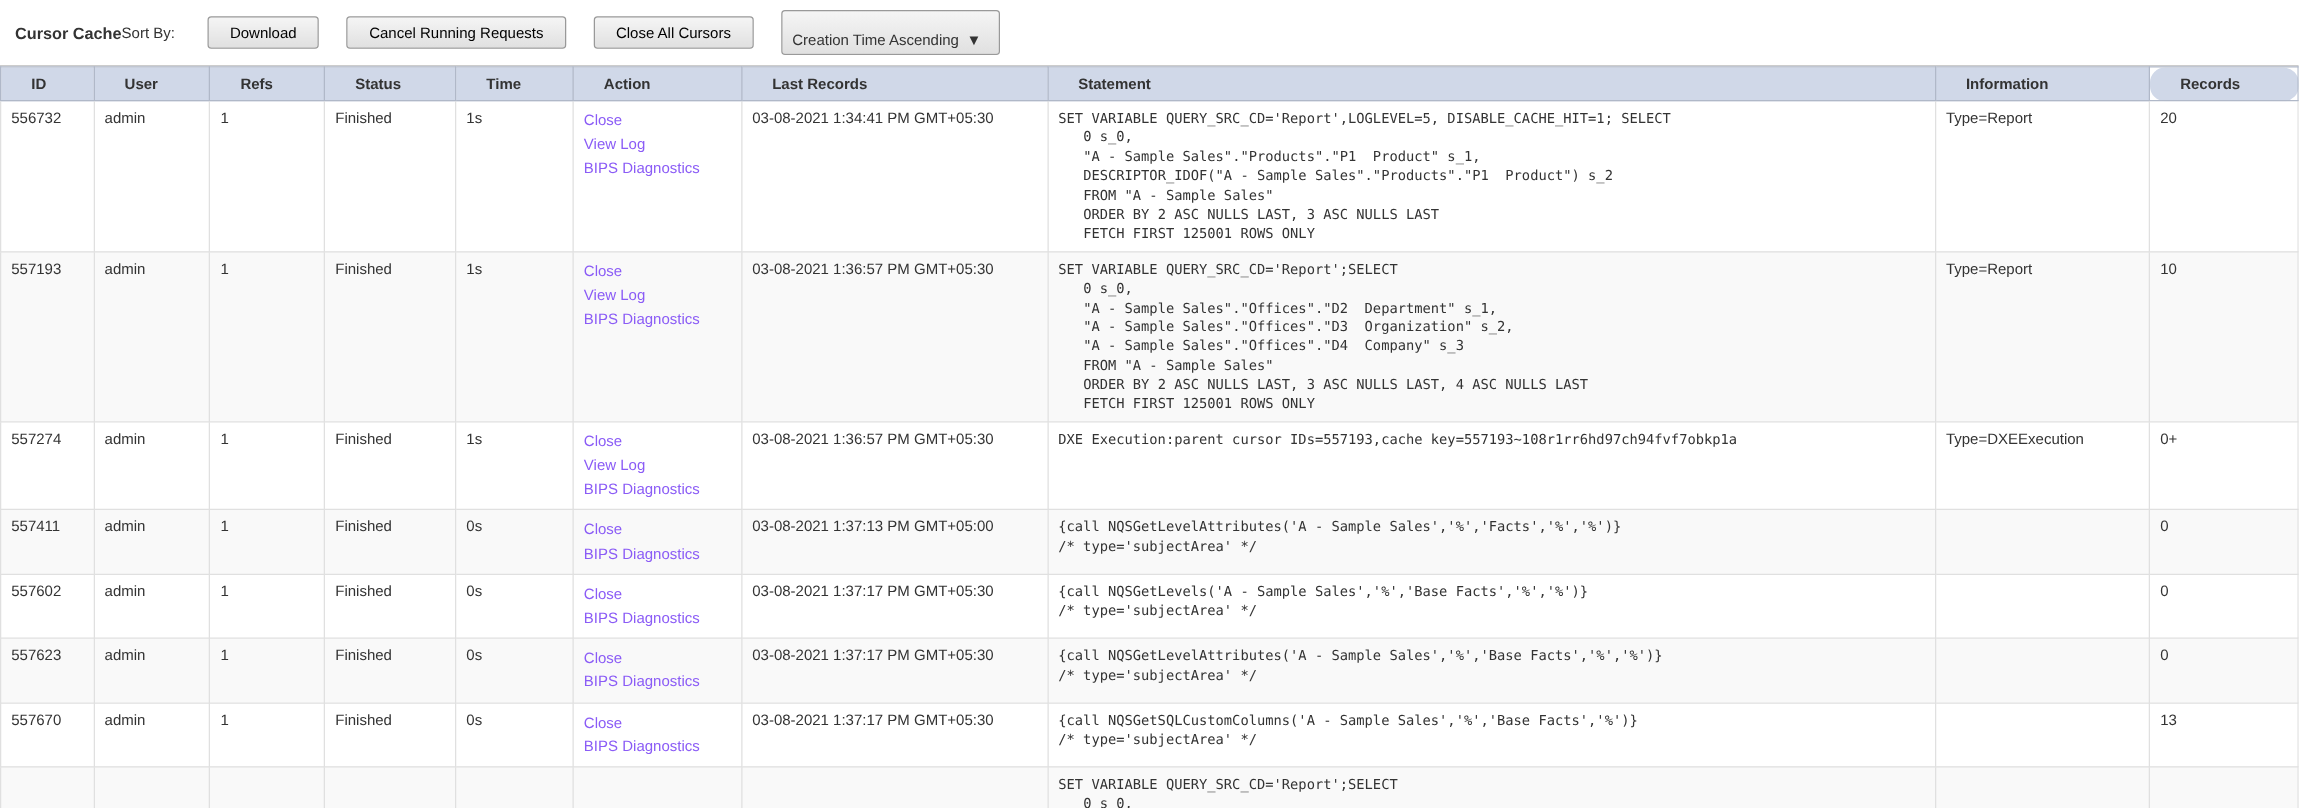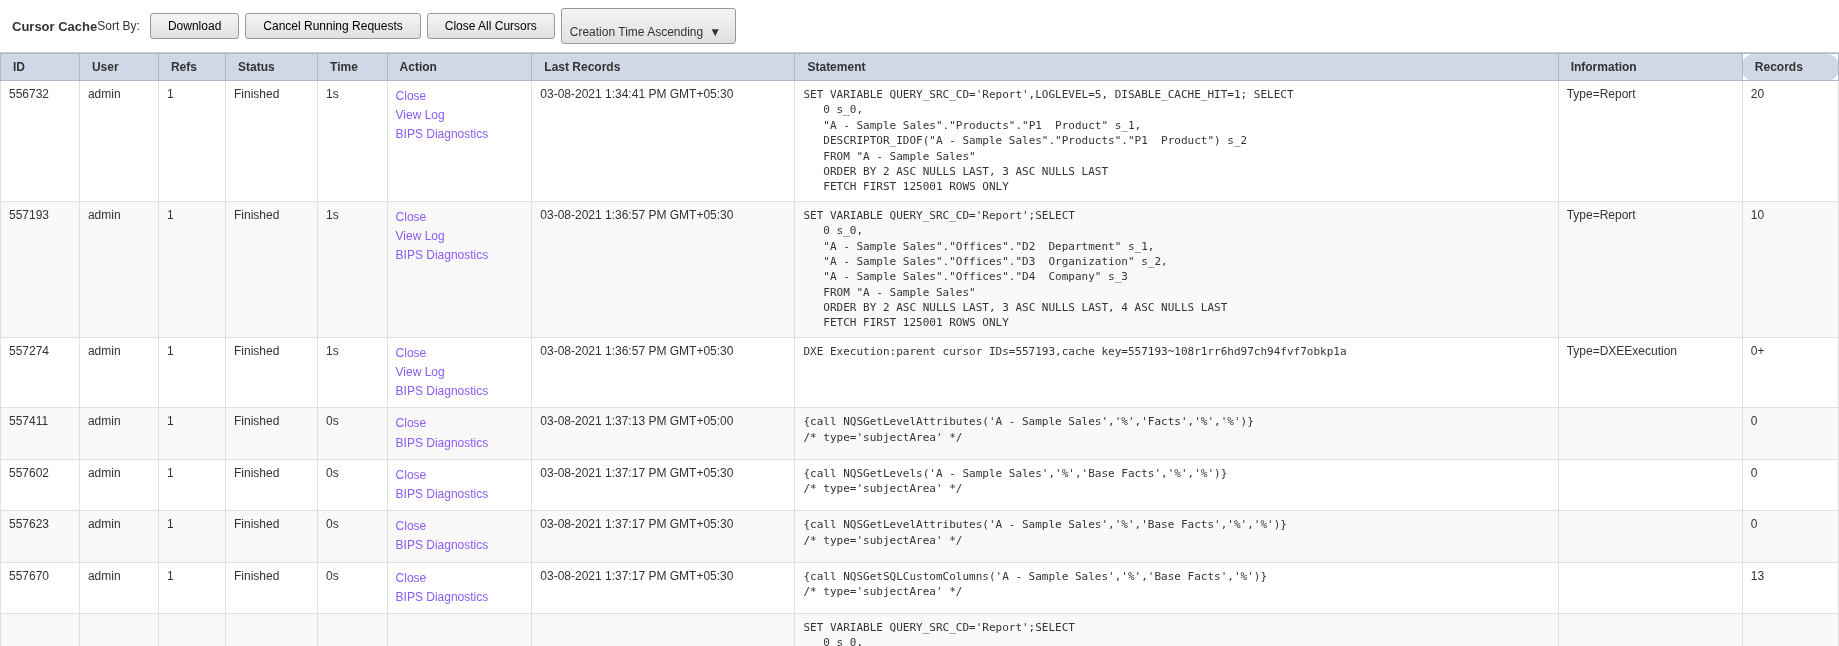--- a/index.html
+++ b/index.html
@@ -13,21 +13,21 @@
     }
 
     .header-title {
       font-size: 13px;
       font-weight: bold;
     }
 
     .header-controls {
       display: flex;
       align-items: center;
-      gap: 6px;
+      gap: 22px;
     }
 
     .sort-label {
       font-size: 12px;
       margin-right: 4px;
     }
 
     .btn {
       padding: 5px 17px;
       font-size: 12px;
@@ -57,21 +57,21 @@
       width: 100%;
       border-collapse: collapse;
       font-size: 12px;
     }
 
     thead tr {
       background: #d0d8e8;
     }
 
     thead th {
-      padding: 6px 12px;
+      padding: 6px 24px;
       text-align: left;
       border: 1px solid #b0b8c8;
       font-weight: bold;
       font-size: 12px;
     }
 
     tbody tr {
       border-bottom: 1px solid #a21caf;
     }
 

